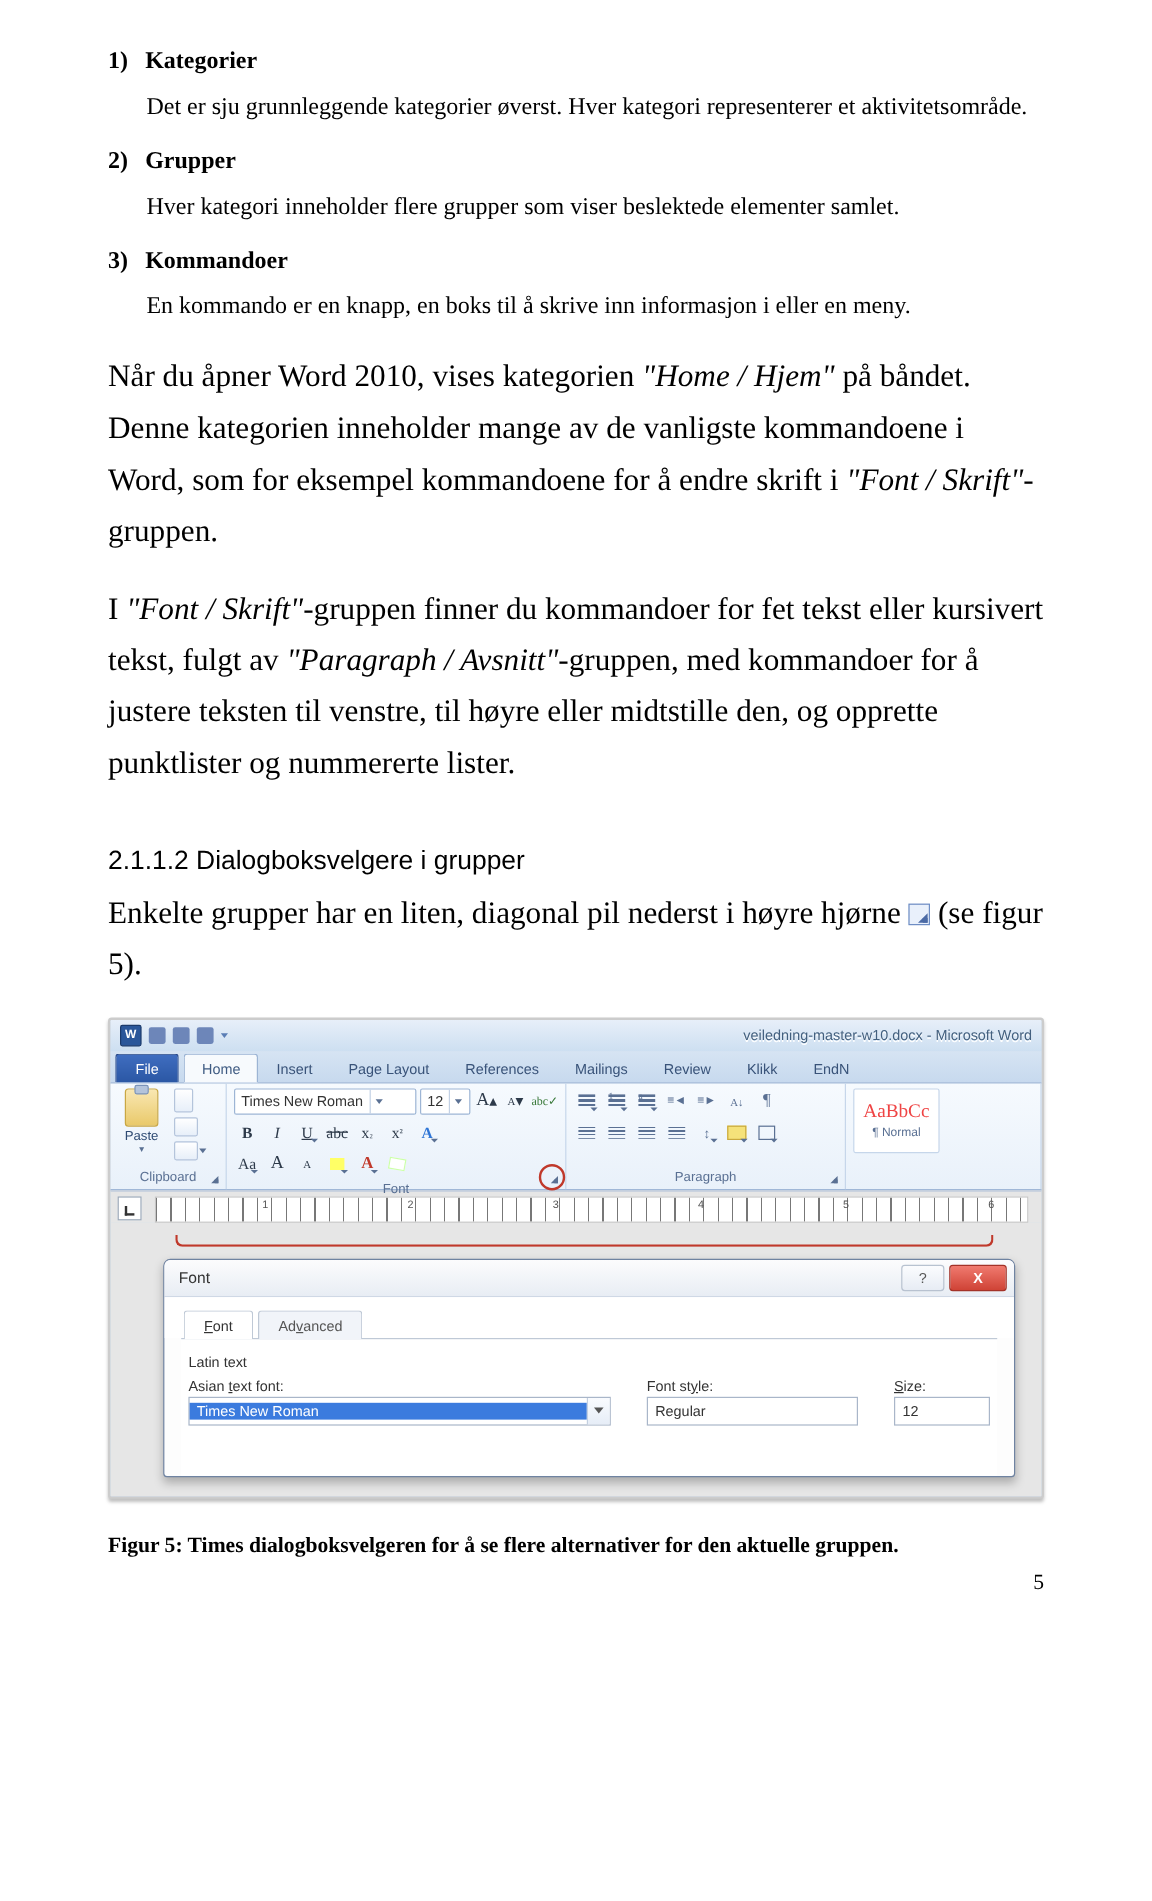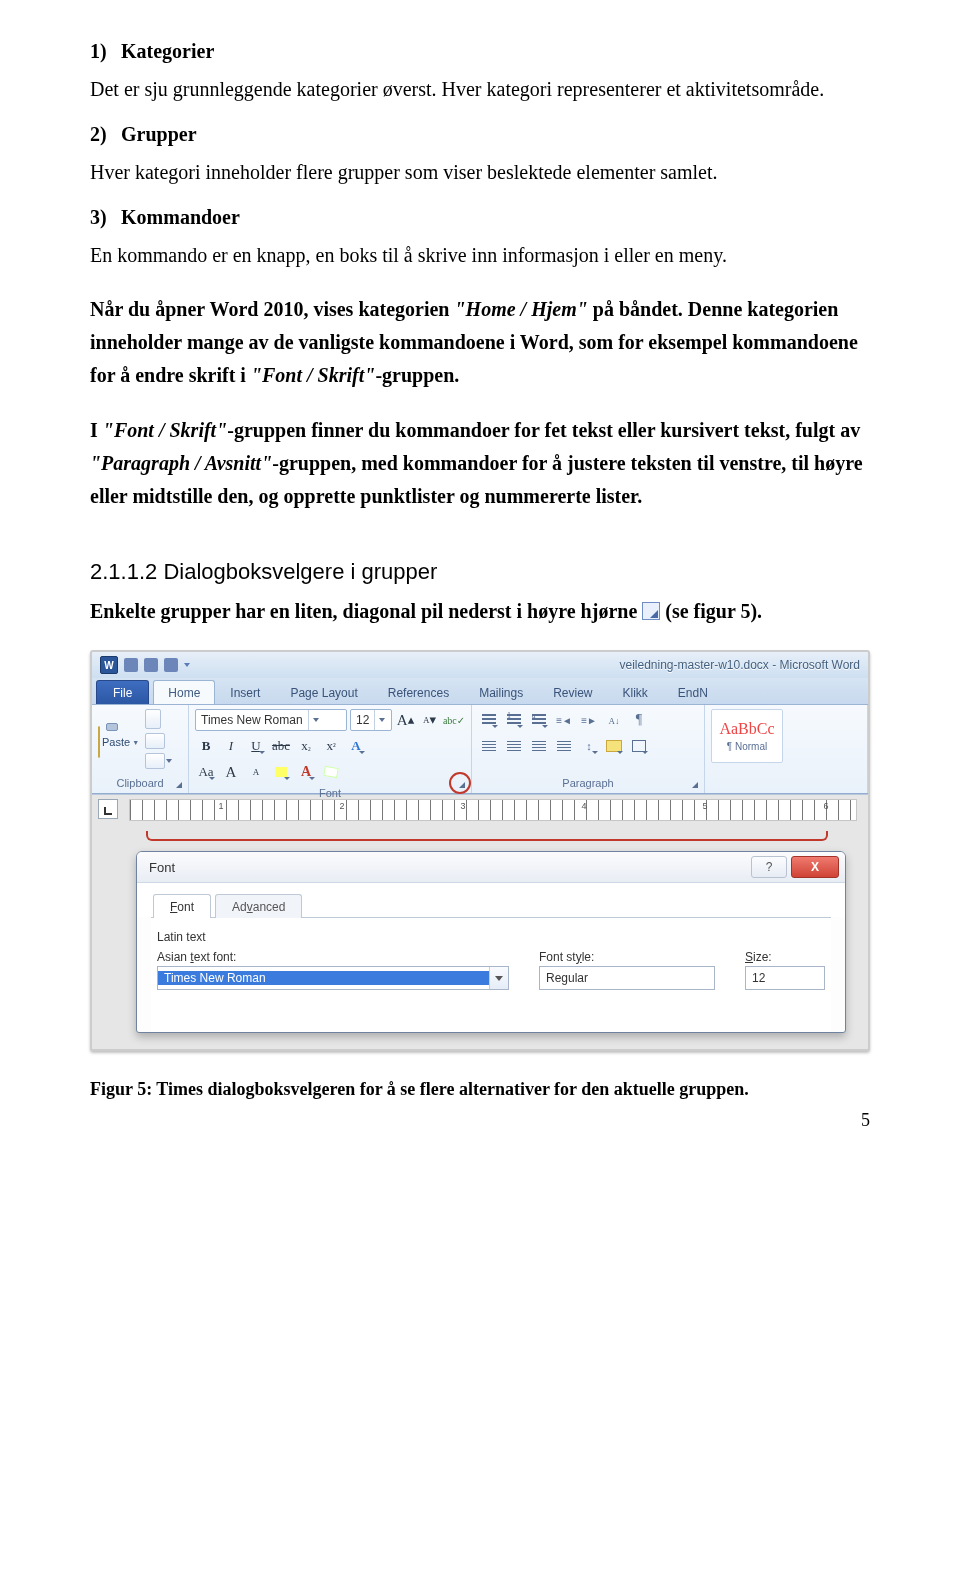--- a/index.html
+++ b/index.html
@@ -18,27 +18,27 @@
   }
   .list-head {
     font-weight: bold;
     font-size: 20px;
     margin-bottom: 10px;
   }
   .list-num { display:inline-block; min-width: 26px;}
   .list-body {
     font-size: 20px;
     line-height: 1.6;
+    margin-left: 32px;
     margin-bottom: 18px;
   }
   .para {
-    font-size: 20px;
+    font-size: 26px;
     line-height: 1.65;
     margin: 22px 0;
-    font-weight: bold;
   }
   .italic { font-style: italic; }
   .section-h {
     font-family: Arial, Helvetica, sans-serif;
     font-size: 22px;
     margin-top: 46px;
     margin-bottom: 10px;
   }
   .dlg-launcher-inline {
     display: inline-block;
@@ -138,21 +138,21 @@
     content:"";position:absolute;right:1px;bottom:1px;
     border-left:3px solid transparent;border-top:3px solid transparent;
     border-right:3px solid #5a7093;border-bottom:3px solid #5a7093;
   }
   .dlg-arrow.circled{
     outline:2px solid #c0392b;outline-offset:2px;border-radius:50%;
   }
 
   
   .clipboard .paste{
-    width:40px;display:flex;align-items:center;gap:2px;
+    width:40px;display:flex;flex-direction:column;align-items:center;gap:2px;
   }
   .paste-ico{width:26px;height:30px;background:linear-gradient(#f9e7b2,#e9c96a);border:1px solid #c9a743;border-radius:3px;position:relative;}
   .paste-ico::before{content:"";position:absolute;top:-4px;left:7px;width:10px;height:6px;background:#b4c4db;border:1px solid #7a93b9;border-radius:2px;}
   .paste-label{font-size:11px;color:#2f4b73;}
   .clipstack{display:flex;flex-direction:column;gap:4px;margin-left:3px;}
   .mini{width:18px;height:14px;background:linear-gradient(#fff,#e7eff9);border:1px solid #b4c4db;border-radius:2px;position:relative;}
   .mini.cut{width:14px;height:18px;}
   .mini .dd{position:absolute;right:-8px;top:5px;width:0;height:0;border-left:3px solid transparent;border-right:3px solid transparent;border-top:4px solid #5a7093;}
 
   

